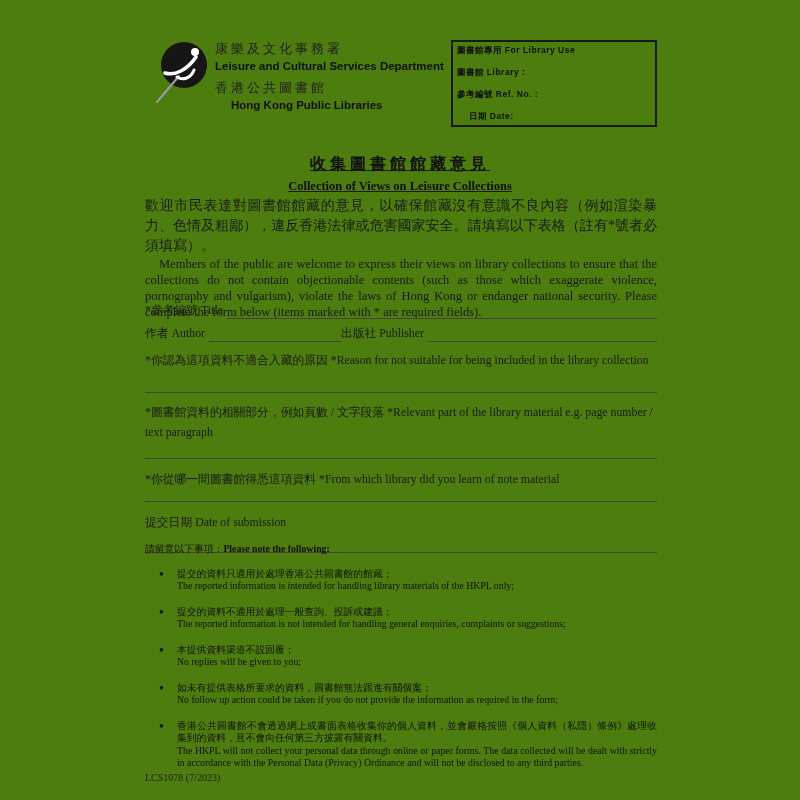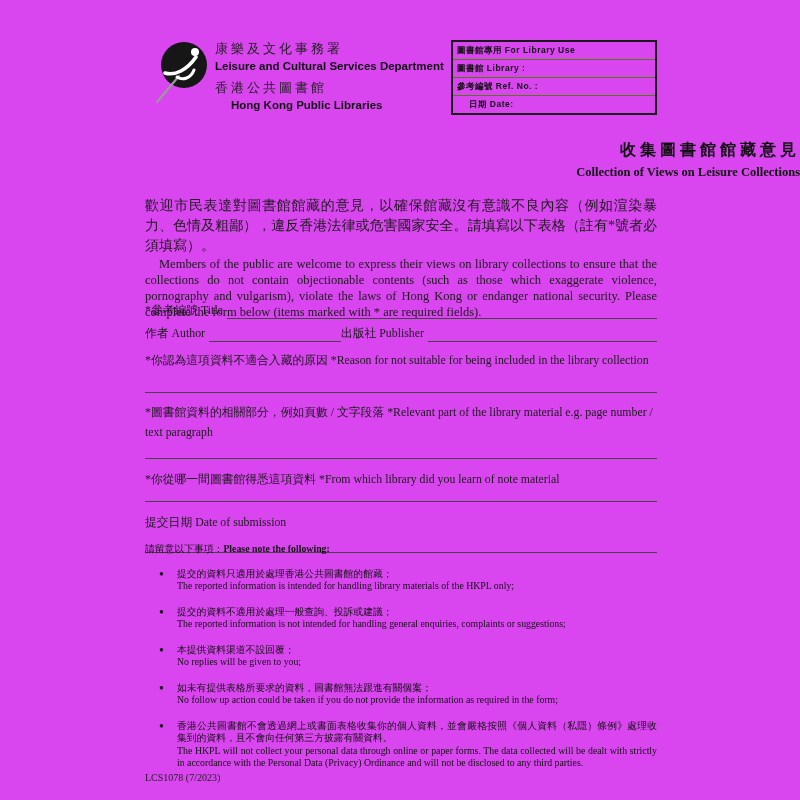--- a/index.html
+++ b/index.html
@@ -4,21 +4,21 @@
 <style>
   * { margin: 0; padding: 0; box-sizing: border-box; }
   html, body { background: #ffffff; }
   body {
     width: 800px; height: 800px;
     font-family: "Liberation Serif", "DejaVu Serif", serif;
     color: #1a1a1a;
     position: relative;
     overflow: hidden;
   }
-  .page { position: absolute; inset: 0; background: #d946ef; }
+  .page { position: absolute; inset: 0; background: #4d7c0f; }
 
   
   .header {
     position: absolute; top: 40px; left: 153px; right: 143px;
     display: flex; align-items: flex-start;
   }
   .logo-wrap { width: 58px; height: 68px; flex: 0 0 auto; }
   .dept-block {
     margin-left: 4px;
     font-family: "Liberation Sans", "DejaVu Sans", sans-serif;
@@ -30,28 +30,28 @@
 
   .libuse-box {
     margin-left: auto;
     width: 206px;
     border: 2px solid #1a1a1a;
     font-family: "Liberation Sans", "DejaVu Sans", sans-serif;
     font-size: 8.5px; font-weight: bold; color: #111;
   }
   .libuse-row {
     padding: 3px 4px 2px 4px;
-    border-bottom: 1px solid #4d7c0f;
+    border-bottom: 5px solid #4d7c0f;
     letter-spacing: 0.5px;
     white-space: nowrap;
   }
   .libuse-row:last-child { border-bottom: none; padding-left: 16px; }
 
   
-  .doc-title { position: absolute; top: 140px; left: 0; width: 100%; text-align: right; }
+  .doc-title { position: absolute; top: 154px; left: 0; width: 100%; text-align: center; text-decoration: underline; }
   .doc-title-zh { font-size: 16px; font-weight: bold; letter-spacing: 4px; color: #111; }
   .doc-title-en { font-size: 12.5px; font-weight: bold; margin-top: 4px; color: #111; }
 
   
   .intro { position: absolute; top: 196px; left: 145px; width: 512px; }
   .intro-zh { font-size: 14px; line-height: 20px; text-align: justify; }
   .intro-en { font-size: 12.5px; line-height: 16px; text-align: justify; text-indent: 14px; }
 
   
   .form { position: absolute; top: 303px; left: 145px; width: 512px; font-size: 11.8px; }

